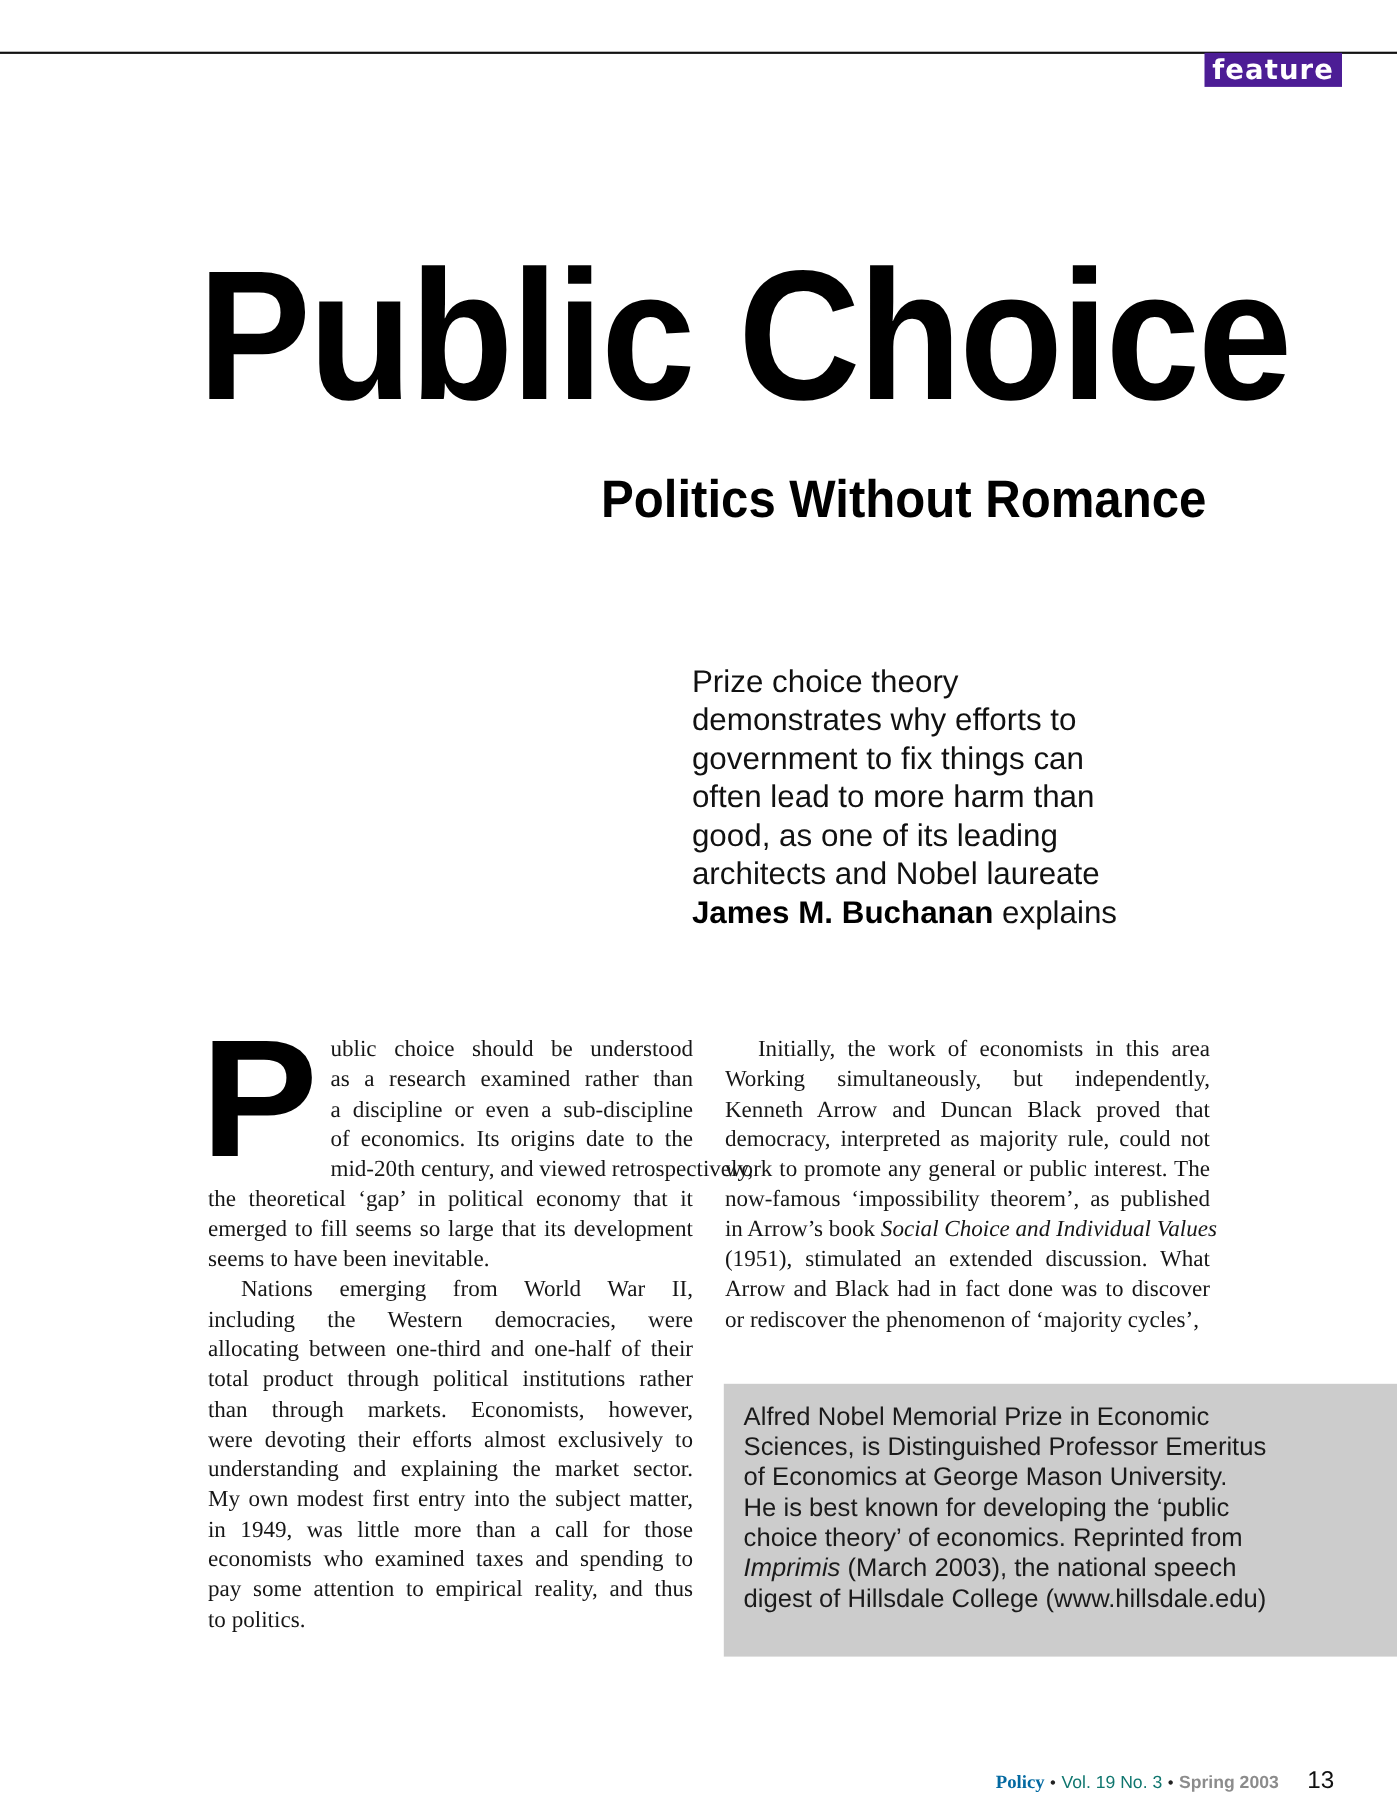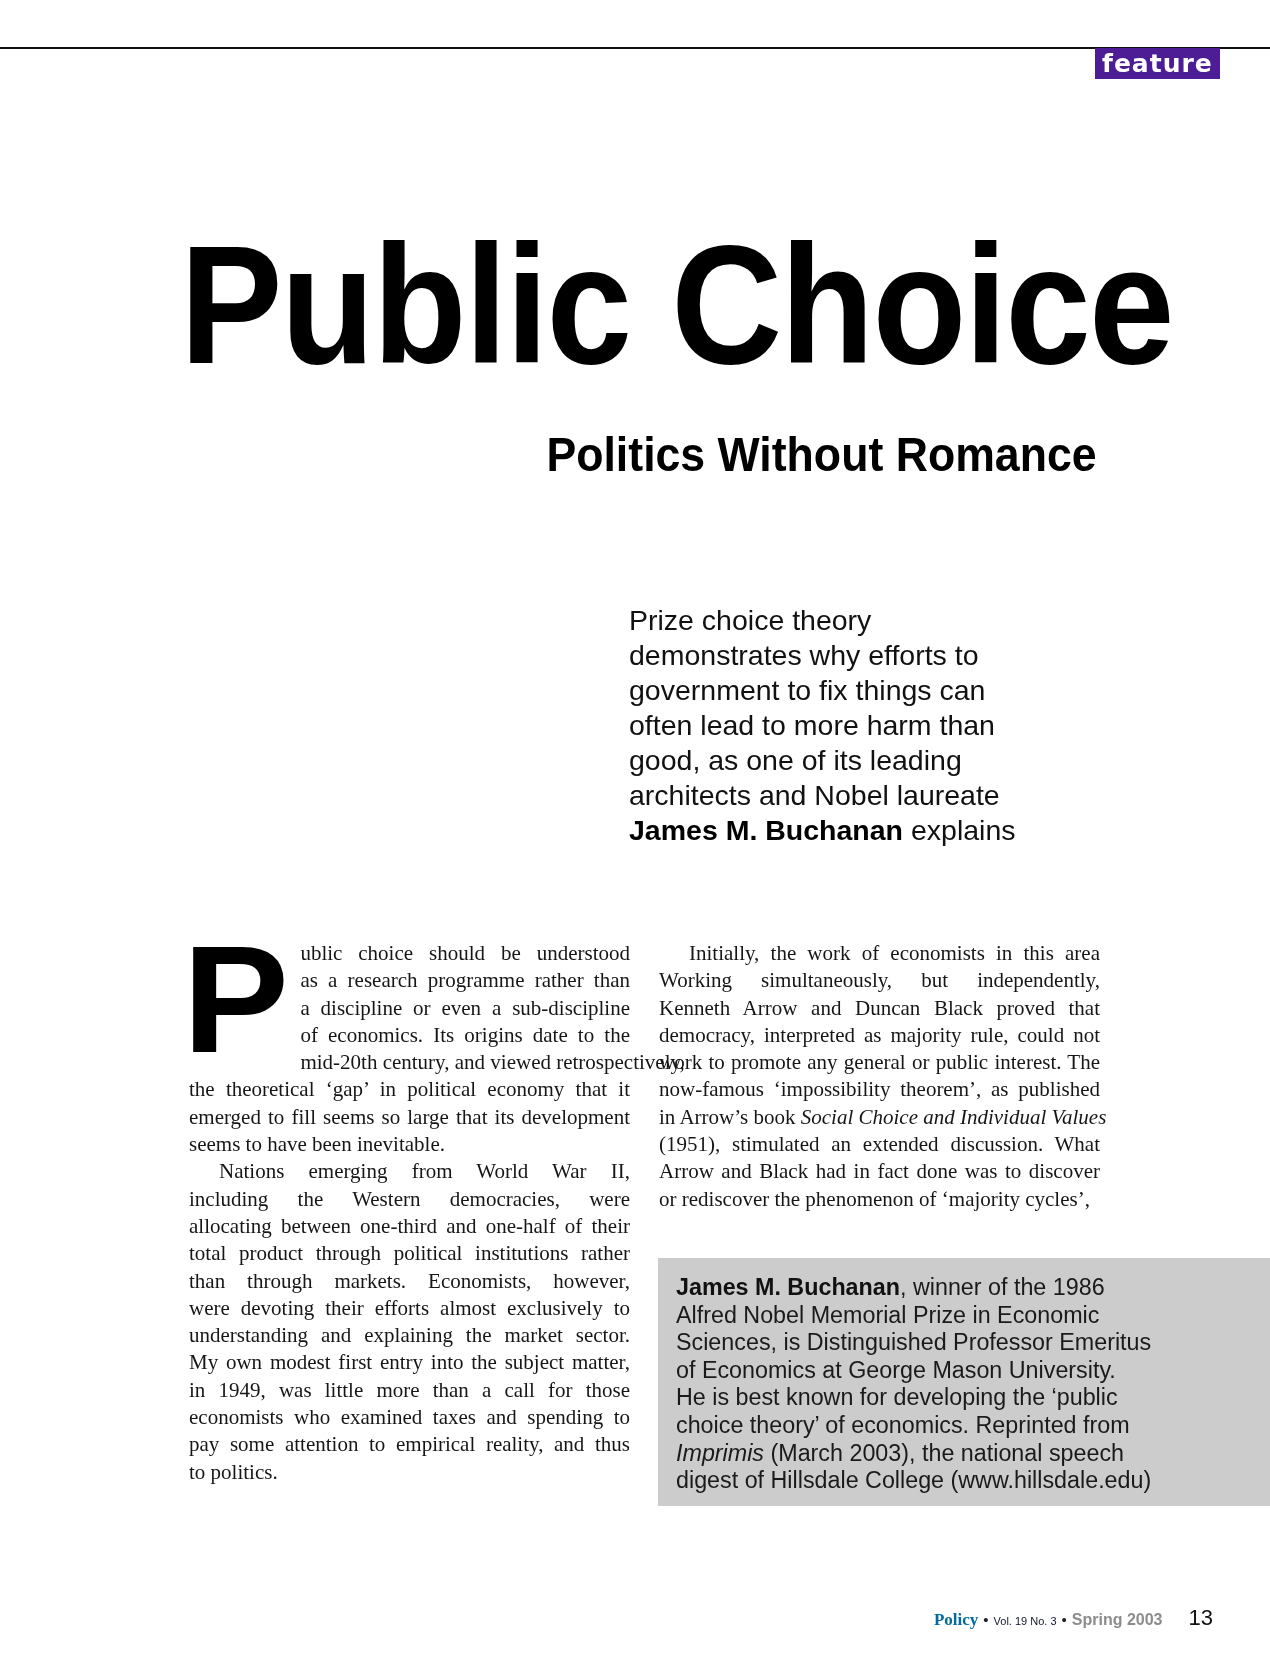--- a/index.html
+++ b/index.html
@@ -140,22 +140,22 @@
       margin-left: 48px;
     }
     .footer .sep {
       font-family: "Liberation Sans", sans-serif;
       font-size: 15px;
       color: #222;
       margin: 0 5px;
     }
     .footer .vol {
       font-family: "Liberation Sans", sans-serif;
-      font-size: 11px;
-      color: #0f172a;
+      font-size: 16px;
+      color: #0f766e;
     }
     .footer .season {
       font-family: "Liberation Sans", sans-serif;
       font-weight: bold;
       font-size: 16px;
       color: #8c8c8c;
       text-align: center;
     }
     .footer .page-num {
       font-family: "Liberation Sans", sans-serif;
@@ -180,21 +180,21 @@
   <span class="line">often lead to more harm than</span>
   <span class="line">good, as one of its leading</span>
   <span class="line">architects and Nobel laureate</span>
   <span class="line"><b>James M. Buchanan</b><span> explains</span></span>
 </div>
 
 <div class="col col-left">
   <p>
     <span class="dropcap">P</span>
     <span class="line">ublic choice should be understood</span>
-    <span class="line">as a research programme rather than</span>
+    <span class="line">as a research examined rather than</span>
     <span class="line">a discipline or even a sub-discipline</span>
     <span class="line">of economics. Its origins date to the</span>
     <span class="line">mid-20th century, and viewed retrospectively,</span>
     <span class="line">the theoretical ‘gap’ in political economy that it</span>
     <span class="line">emerged to fill seems so large that its development</span>
     <span class="line last">seems to have been inevitable.</span>
   </p>
   <p>
     <span class="line" style="padding-left:30px">Nations emerging from World War II,</span>
     <span class="line">including the Western democracies, were</span>
@@ -220,21 +220,20 @@
     <span class="line">work to promote any general or public interest. The</span>
     <span class="line">now-famous ‘impossibility theorem’, as published</span>
     <span class="line"><span>in Arrow’s book </span><i>Social Choice and Individual Values</i></span>
     <span class="line">(1951), stimulated an extended discussion. What</span>
     <span class="line">Arrow and Black had in fact done was to discover</span>
     <span class="line last">or rediscover the phenomenon of ‘majority cycles’,</span>
   </p>
 </div>
 
 <div class="bio-box">
-  <span class="line"><b>James M. Buchanan</b><span>, winner of the 1986</span></span>
   <span class="line">Alfred Nobel Memorial Prize in Economic</span>
   <span class="line">Sciences, is Distinguished Professor Emeritus</span>
   <span class="line">of Economics at George Mason University.</span>
   <span class="line">He is best known for developing the ‘public</span>
   <span class="line">choice theory’ of economics. Reprinted from</span>
   <span class="line"><i>Imprimis</i><span> (March 2003), the national speech</span></span>
   <span class="line">digest of Hillsdale College (www.hillsdale.edu)</span>
 </div>
 
 <div class="footer">

